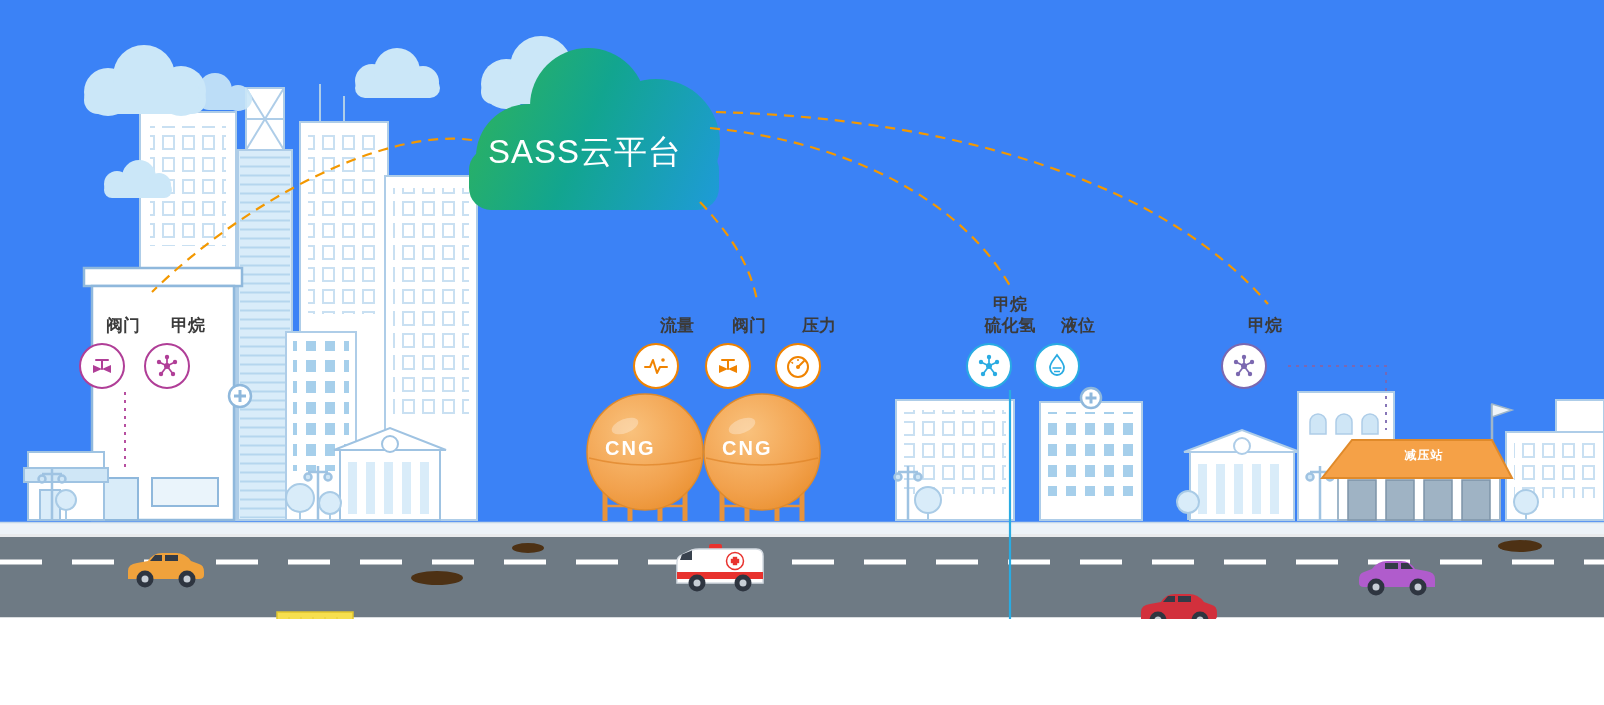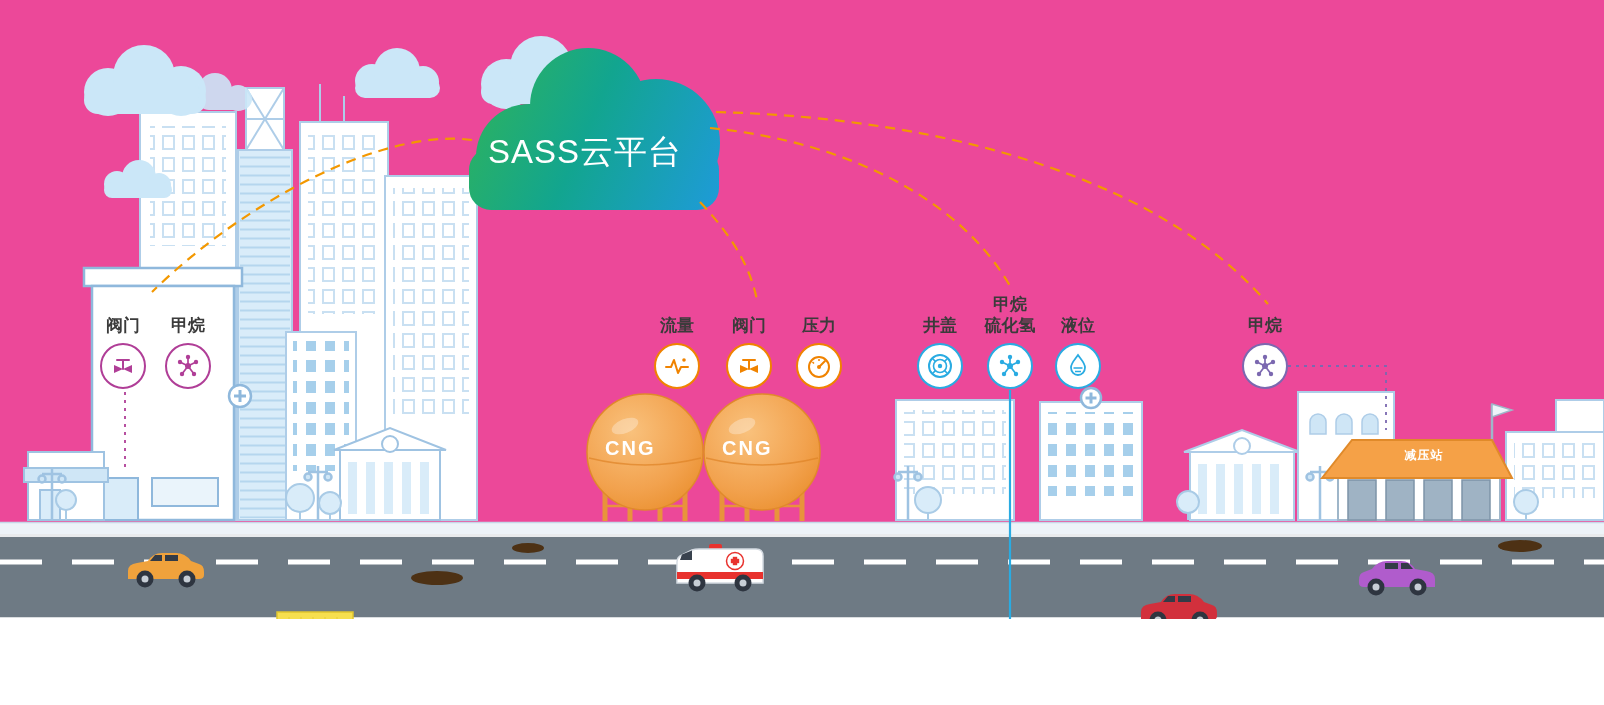--- a/index.html
+++ b/index.html
@@ -1,24 +1,24 @@
 <!DOCTYPE html>
 <html><head>
 <meta charset="utf-8">
 <style>
   *{margin:0;padding:0;box-sizing:border-box}
   html,body{background:#fff}
   body{font-family:"Liberation Sans","DejaVu Sans",sans-serif}
-  .stage{position:relative;width:1604px;height:619px;overflow:hidden;background:#ec4899}
+  .stage{position:relative;width:1604px;height:619px;overflow:hidden;background:#3b82f6}
   .scene-svg{position:absolute;left:0;top:0;width:1604px;height:705px}
   .overlay{position:absolute;pointer-events:none}
   .cloud-title{left:465px;top:132px;width:240px;text-align:center;font-size:33px;line-height:40px;color:#fff;letter-spacing:1px}
   .tank-label{width:80px;text-align:left;font-size:20px;font-weight:bold;color:#fff;letter-spacing:2px}
   .station-label{left:1384px;top:447px;width:80px;text-align:center;font-size:12px;font-weight:bold;color:#fff;letter-spacing:1px}
-  .sensor-item{position:absolute;width:88px;display:flex;flex-direction:column;align-items:center}
+  .sensor-item{position:absolute;width:88px;display:flex;flex-direction:column;}
   .top-single{top:315px}
   .top-double{top:294px}
   .s-label{font-size:17px;font-weight:bold;color:#3b3b3b;text-align:center;line-height:21px;white-space:pre-line;margin-bottom:7px}
   .s-circle{width:46px;height:46px;border-radius:50%;background:#fff;display:flex;align-items:center;justify-content:center}
   .c-magenta .s-circle{border:2.5px solid #b03e97;color:#b03e97}
   .c-orange  .s-circle{border:2.5px solid #f08300;color:#f08300}
   .c-blue    .s-circle{border:2.5px solid #29abe2;color:#29abe2}
   .c-purple  .s-circle{border:2.5px solid #7b68b0;color:#7b68b0}
   .s-circle svg{display:block}
 </style>
@@ -394,36 +394,20 @@
     <svg viewBox="0 0 28 28" width="28" height="28">
       <circle cx="14" cy="15" r="10" fill="none" stroke="currentColor" stroke-width="2"></circle>
       <line x1="14" y1="15" x2="20" y2="9" stroke="currentColor" stroke-width="2" stroke-linecap="round"></line>
       <circle cx="14" cy="15" r="2" fill="currentColor"></circle>
       <line x1="7.5" y1="10" x2="9" y2="11.5" stroke="currentColor" stroke-width="1.5"></line>
       <line x1="14" y1="7" x2="14" y2="9" stroke="currentColor" stroke-width="1.5"></line>
     </svg>
   </div>
 </div>
 
-<div class="sensor-item c-blue top-single" style="left:896px">
-  <div class="s-label">井盖</div>
-  <div class="s-circle">
-    <svg viewBox="0 0 28 28" width="28" height="28">
-      <circle cx="14" cy="14" r="11" fill="none" stroke="currentColor" stroke-width="2"></circle>
-      <circle cx="14" cy="14" r="6.5" fill="none" stroke="currentColor" stroke-width="1.6"></circle>
-      <circle cx="14" cy="14" r="2.2" fill="currentColor"></circle>
-      <g stroke="currentColor" stroke-width="1.6">
-        <line x1="9.4" y1="9.4" x2="6.2" y2="6.2"></line>
-            <line x1="18.6" y1="9.4" x2="21.8" y2="6.2"></line>
-        <line x1="9.4" y1="18.6" x2="6.2" y2="21.8"></line>
-            <line x1="18.6" y1="18.6" x2="21.8" y2="21.8"></line>
-      </g>
-    </svg>
-  </div>
-</div>
 <div class="sensor-item c-blue top-double" style="left:966px">
   <div class="s-label">甲烷
 硫化氢</div>
   <div class="s-circle">
     <svg viewBox="0 0 28 28" width="28" height="28">
       <g stroke="currentColor" stroke-width="1.7">
             <line x1="14" y1="14" x2="14" y2="5"></line>
             <line x1="14" y1="14" x2="22" y2="10"></line>
             <line x1="14" y1="14" x2="6" y2="10"></line>
             <line x1="14" y1="14" x2="8" y2="22"></line>

